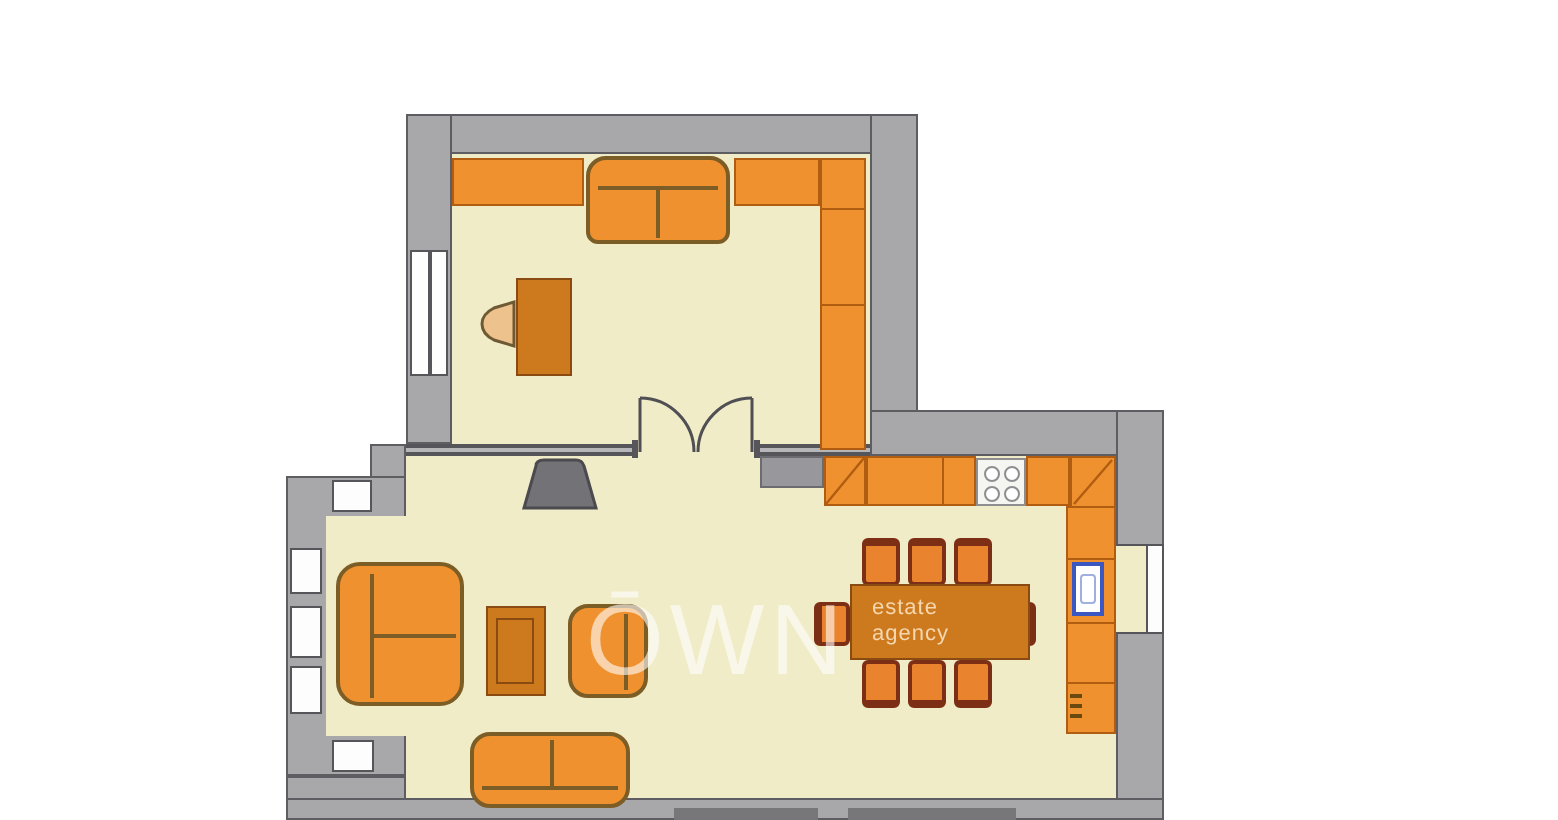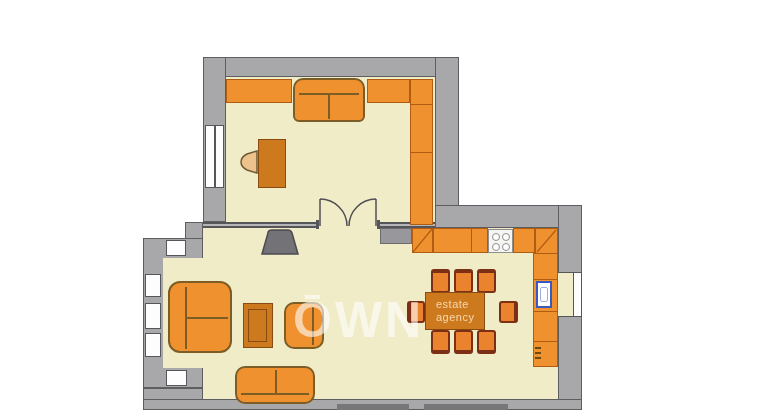--- a/index.html
+++ b/index.html
@@ -16,21 +16,21 @@
   .chair{background:#ea832e;border:2px solid var(--chairline,#7d2f16);border-radius:3px;}
   .chair.bt{border-top-width:4px}.chair.bb{border-bottom-width:4px}
   .chair.bl{border-left-width:4px}.chair.br{border-right-width:4px}
   .iline{position:absolute;background:var(--sofaline,#7c5d26);}
   .cline{position:absolute;background:var(--outline,#b05d12);}
   .burner{position:absolute;width:8px;height:8px;border:1px solid #8e8e90;border-radius:50%;
           background:#fff;box-sizing:border-box;}
   .tick{position:absolute;background:#6a4a10;}
   .jamb{position:absolute;background:#55555a;}
   .wm{position:absolute;color:var(--watermarkcolor,rgba(255,255,255,.6));
-      font-size:50px;line-height:53px;letter-spacing:3px;font-weight:700;z-index:6;
+      font-size:50px;line-height:53px;letter-spacing:3px;font-weight:400;z-index:6;
       pointer-events:none;white-space:nowrap;text-align:right;}
   .wm-table{color:var(--tablewmcolor,rgba(255,238,210,.8));font-size:11px;line-height:13px;
       letter-spacing:.5px;padding:5px 0 0 10px;}
   svg.overlay{position:absolute;left:0;top:0;z-index:5;pointer-events:none;}
   .z1{z-index:1}.z2{z-index:2}.z3{z-index:3}.z4{z-index:4}
 </style>
 </head>
 <body>
 
 <div class="canvas">
@@ -108,21 +108,21 @@
   <div class="tick z4" style="left:535px;top:357px;width:6px;height:2px"></div>
 
   <div class="abs chair bt z3" style="left:431px;top:269px;width:19px;height:24px"></div>
   <div class="abs chair bt z3" style="left:454px;top:269px;width:19px;height:24px"></div>
   <div class="abs chair bt z3" style="left:477px;top:269px;width:19px;height:24px"></div>
   <div class="abs chair bb z3" style="left:431px;top:330px;width:19px;height:24px"></div>
   <div class="abs chair bb z3" style="left:454px;top:330px;width:19px;height:24px"></div>
   <div class="abs chair bb z3" style="left:477px;top:330px;width:19px;height:24px"></div>
   <div class="abs chair bl z3" style="left:407px;top:301px;width:18px;height:22px"></div>
   <div class="abs chair br z3" style="left:499px;top:301px;width:19px;height:22px"></div>
-  <div class="abs tbl z4" style="left:425px;top:292px;width:60px;height:38px;overflow:hidden">
+  <div class="abs tbl z4" style="left:425px;top:292px;width:90px;height:38px;overflow:hidden">
     <div class="wm-table">
       <div>estate</div>
       <div>agency</div>
     </div>
   </div>
 
   <div class="abs sofa z3" style="left:168px;top:281px;width:64px;height:72px;border-radius:12px">
     <div class="iline" style="left:15px;top:4px;width:2px;height:62px"></div>
     <div class="iline" style="left:17px;top:34px;width:41px;height:2px"></div>
   </div>

